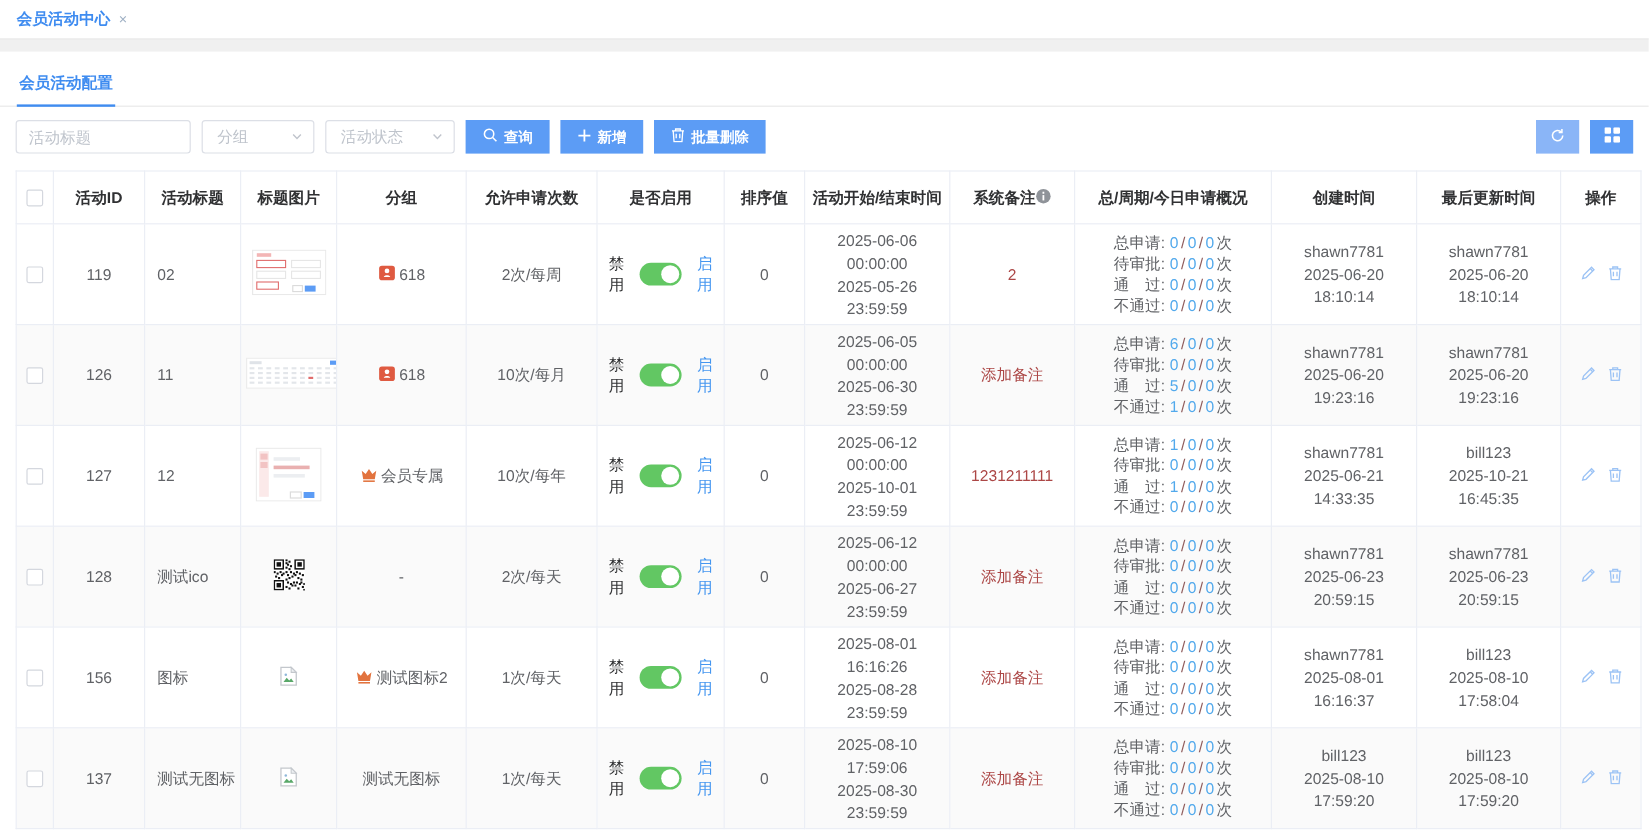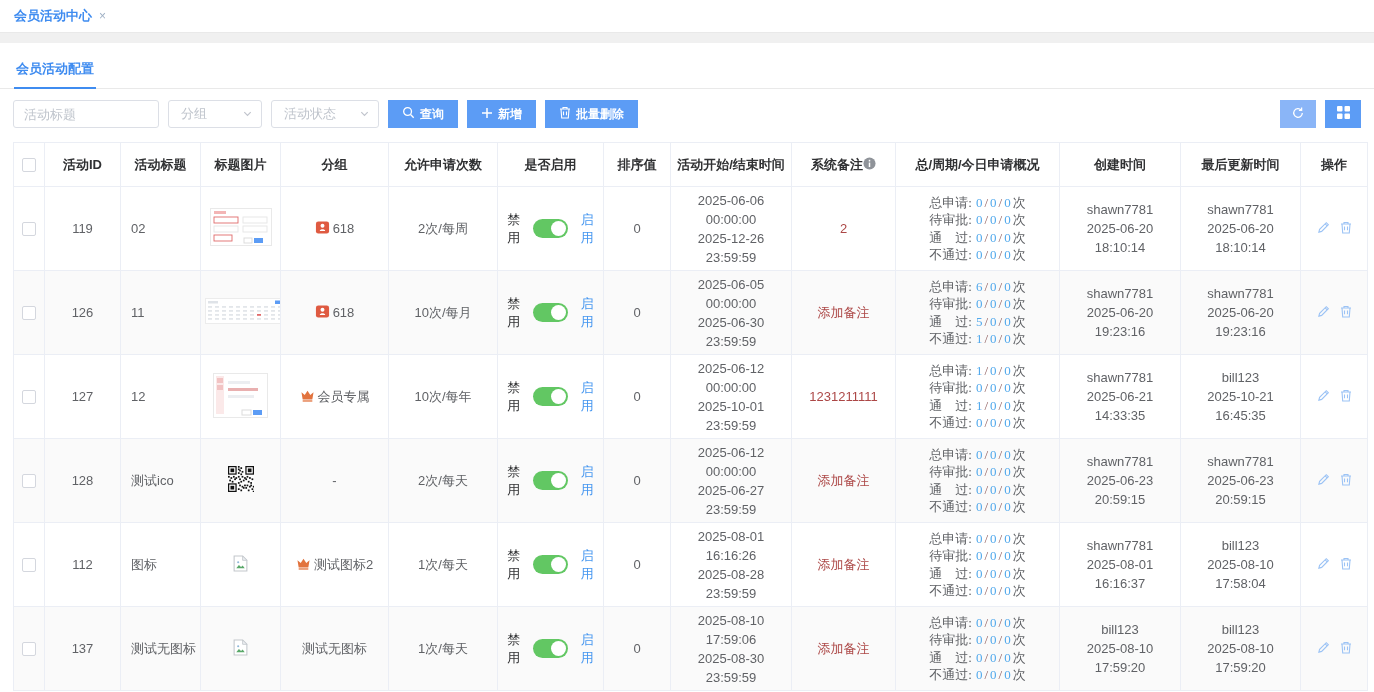--- a/index.html
+++ b/index.html
@@ -50,21 +50,21 @@
   .cb { display:inline-block; width:14px; height:14px; border:1px solid #d4d7de; border-radius:2px;
         background:#fff; vertical-align:middle; }
   .grp { display:inline-flex; align-items:center; gap:3px; }
   .sw-wrap { display:inline-flex; align-items:center; gap:8px; }
   .sw-off { color:#303133; }
   .sw { width:38px; height:19px; border-radius:10px; background:#62c763; position:relative; display:inline-block; }
   .sw::after { content:''; position:absolute; right:2px; top:2px; width:15px; height:15px; border-radius:50%; background:#fff; }
   .sw-on { color:#4596f0; }
   .tline { line-height:19px; }
   .remark { color:#ac4746; }
-  .stats { display:inline-block; text-align:left; line-height:17.5px;font-family:Liberation Serif, serif; }
+  .stats { display:inline-block; text-align:left; line-height:17.5px; }
   .slabel { color:#606266; margin-right:4px; }
   .num { color:#52a9ec; }
   .slash { color:#8f5c5c; margin:0 2px; }
   .sunit { color:#606266; margin-left:2px; }
   .who { line-height:19px; }
   .ops { display:inline-flex; align-items:center; gap:10px; }
   .thumb { display:inline-flex; align-items:center; justify-content:center; }
   .hdr-flex { display:inline-flex; align-items:center; gap:0; }
 </style>
 </head>
@@ -202,21 +202,21 @@
           </span></td>
         <td>2次/每周</td>
         <td><span class="sw-wrap">
             <span class="sw-off">禁用</span>
             <span class="sw"></span>
             <span class="sw-on">启用</span>
           </span></td>
         <td>0</td>
         <td>
           <div class="tline">2025-06-06 00:00:00</div>
-          <div class="tline">2025-12-26 23:59:59</div>
+          <div class="tline">2025-05-26 23:59:59</div>
         </td>
         <td><span class="remark">2</span></td>
         <td><span class="stats"><div><span class="slabel">总申请:</span><span class="num">0</span><span class="slash">/</span><span class="num">0</span><span class="slash">/</span><span class="num">0</span><span class="sunit">次</span></div><div><span class="slabel">待审批:</span><span class="num">0</span><span class="slash">/</span><span class="num">0</span><span class="slash">/</span><span class="num">0</span><span class="sunit">次</span></div><div><span class="slabel">通　过:</span><span class="num">0</span><span class="slash">/</span><span class="num">0</span><span class="slash">/</span><span class="num">0</span><span class="sunit">次</span></div><div><span class="slabel">不通过:</span><span class="num">0</span><span class="slash">/</span><span class="num">0</span><span class="slash">/</span><span class="num">0</span><span class="sunit">次</span></div></span></td>
         <td>
           <div class="who">shawn7781</div>
           <div class="who">2025-06-20 18:10:14</div>
         </td>
         <td>
           <div class="who">shawn7781</div>
           <div class="who">2025-06-20 18:10:14</div>
@@ -473,21 +473,21 @@
                 <path d="M2 12l.8-3L10 1.8l2.2 2.2L5 11.2 2 12z"></path>
                 <path d="M8.8 3L11 5.2"></path>
               </svg></span>
             <span><svg width="12" height="13" viewBox="0 0 12 13" fill="none" stroke="#9cc3f5" stroke-width="1.1">
                 <path d="M1 3h10M4 3V1.5h4V3M2 3l.7 9h6.6L10 3M4.5 5.5v3.8M7.5 5.5v3.8"></path>
               </svg></span>
           </span></td>
       </tr>
       <tr>
         <td><span class="cb"></span></td>
-        <td>112</td>
+        <td>156</td>
         <td style="text-align:left;padding-left:10px">图标</td>
         <td><span class="thumb">
             <svg width="17" height="17" viewBox="0 0 16 16">
               <path d="M2 1h8l4 4v10H2z" fill="#fff" stroke="#c3c7cc"></path>
               <path d="M10 1v4h4z" fill="#eef1f3" stroke="#c3c7cc" stroke-width=".8"></path>
               <path d="M4 12.5l2.5-3.2 2 2.1 1.5-1.6 2 2.7z" fill="#59a869"></path>
               <circle cx="5.8" cy="6.8" r="1" fill="#8fb7d9"></circle>
             </svg>
           </span></td>
         <td><span class="grp">

